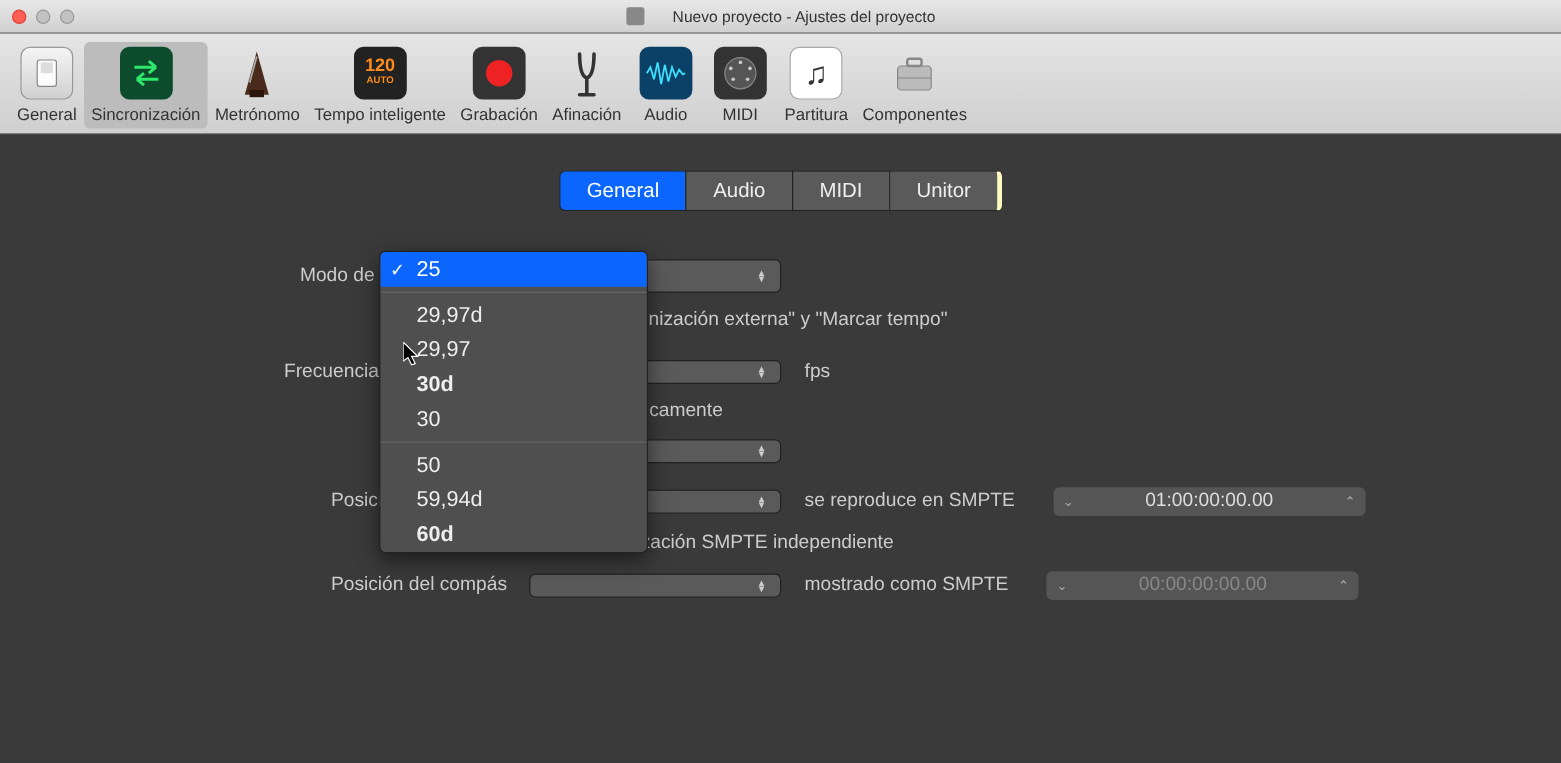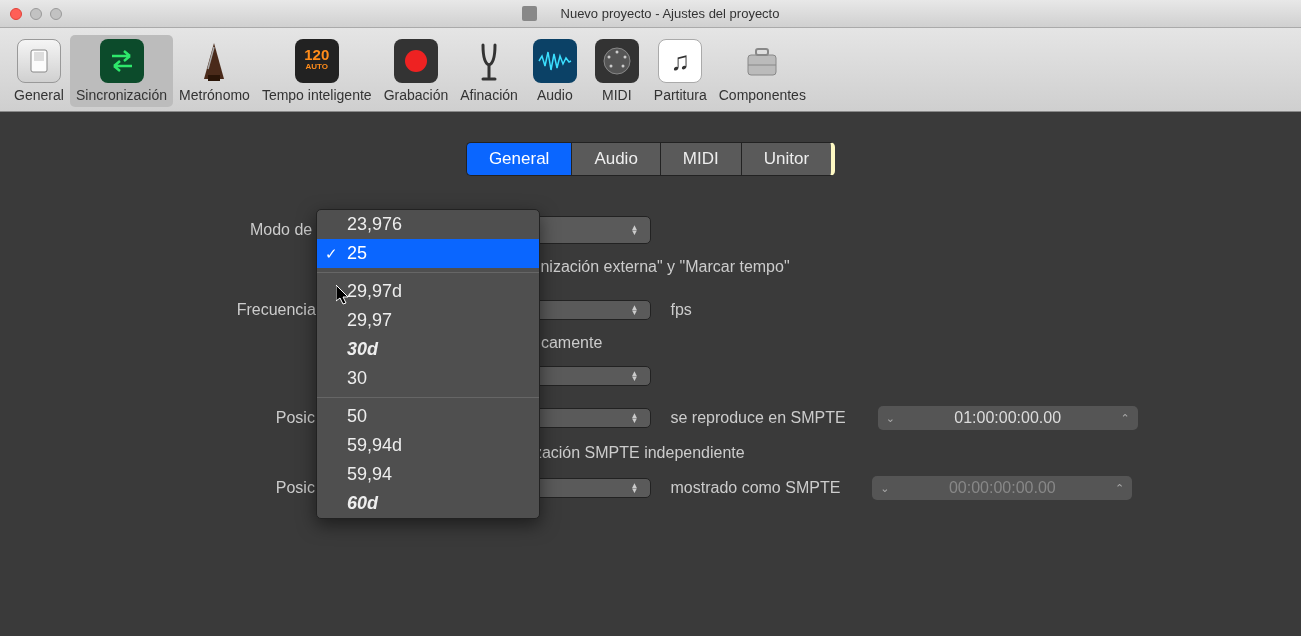--- a/index.html
+++ b/index.html
@@ -180,21 +180,21 @@
       left: 8px;
       top: 50%;
       transform: translateY(-50%);
       font-size: 15px;
     }
     .dd-sep {
       height: 1px;
       background: #666;
       margin: 4px 0;
     }
-    .dd-item.italic { font-style: italic; font-weight: bold; }
+    .dd-item.italic { font-weight: bold; }
     .cursor {
       position: absolute;
       left: 336px;
       top: 173px;
       z-index: 200;
       pointer-events: none;
     }
     
     .ico-general { background: linear-gradient(#f5f5f5,#d0d0d0); border:1px solid #999;}
     .ico-sync { background: #0c4b2b; }
@@ -404,34 +404,32 @@
           <span class="smpte-arrow">⌄</span>
           <span>00:00:00:00.00</span>
           <span class="smpte-arrow">⌃</span>
         </div>
       </div>
     </div>
 
   </div>
 
   <div class="dropdown">
-    <div class="dd-item">23,976</div>
     <div class="dd-item highlight">
       <span class="dd-check">✓</span>
       <span>25</span>
     </div>
     <div class="dd-sep"></div>
     <div class="dd-item">29,97d</div>
     <div class="dd-item">29,97</div>
     <div class="dd-item italic">30d</div>
     <div class="dd-item">30</div>
     <div class="dd-sep"></div>
     <div class="dd-item">50</div>
     <div class="dd-item">59,94d</div>
-    <div class="dd-item">59,94</div>
     <div class="dd-item italic">60d</div>
   </div>
 
   <svg class="cursor" width="20" height="22">
     <polygon points="0,0 0,16 4,13 7,19 10,18 7,12 12,12" fill="#000" stroke="#fff" stroke-width="1"></polygon>
   </svg>
 
 </div>
 
 </body></html>

